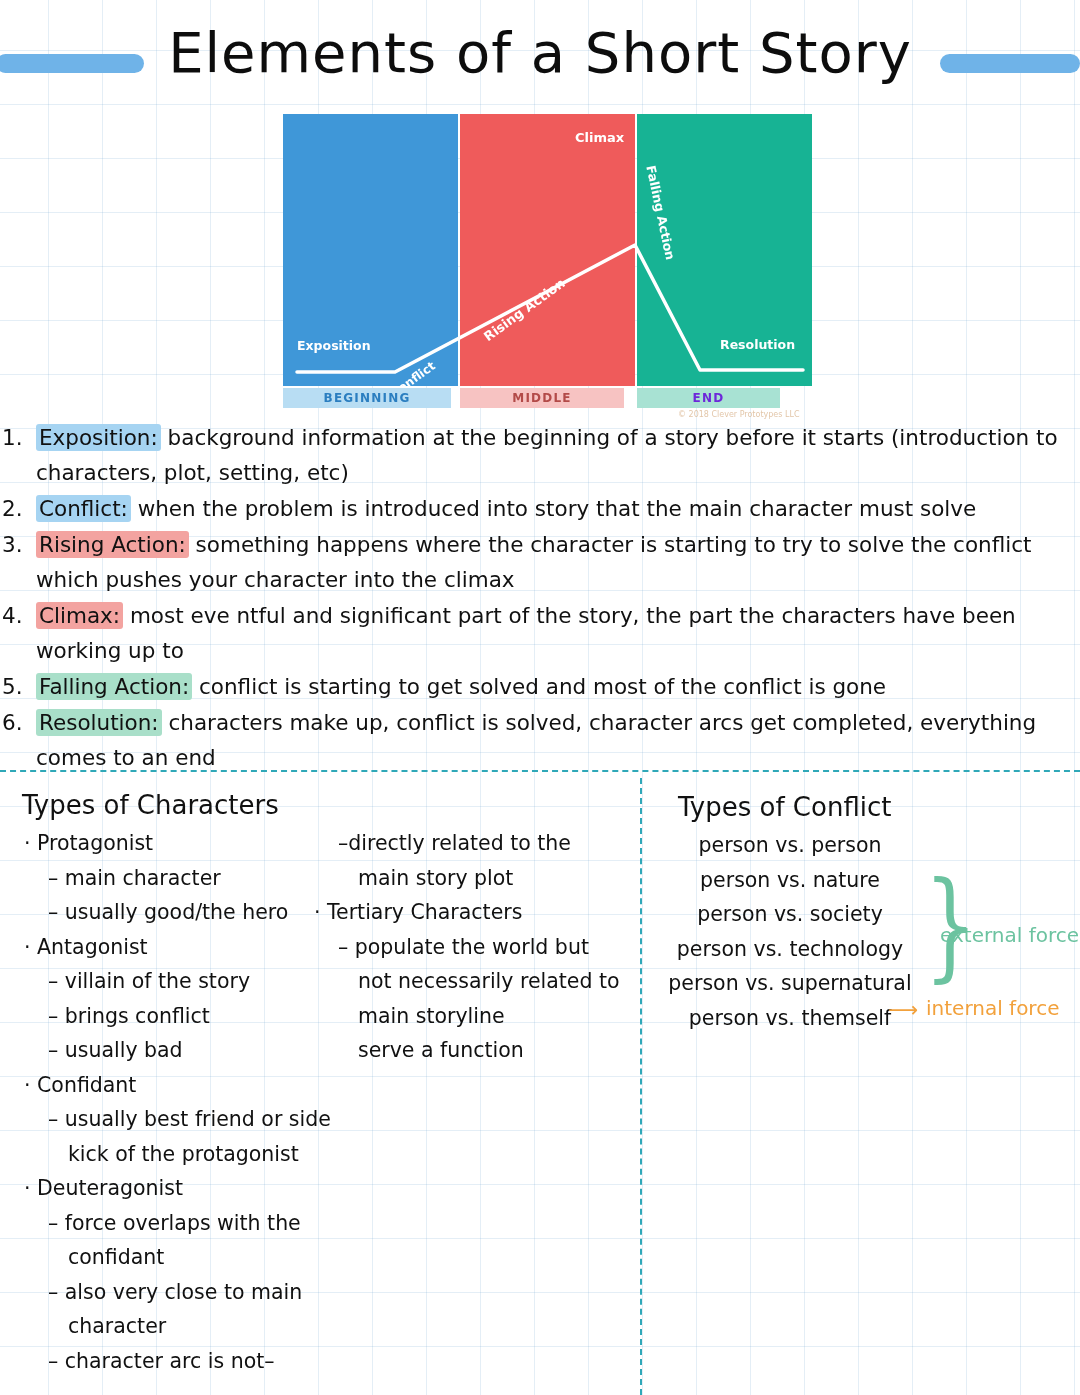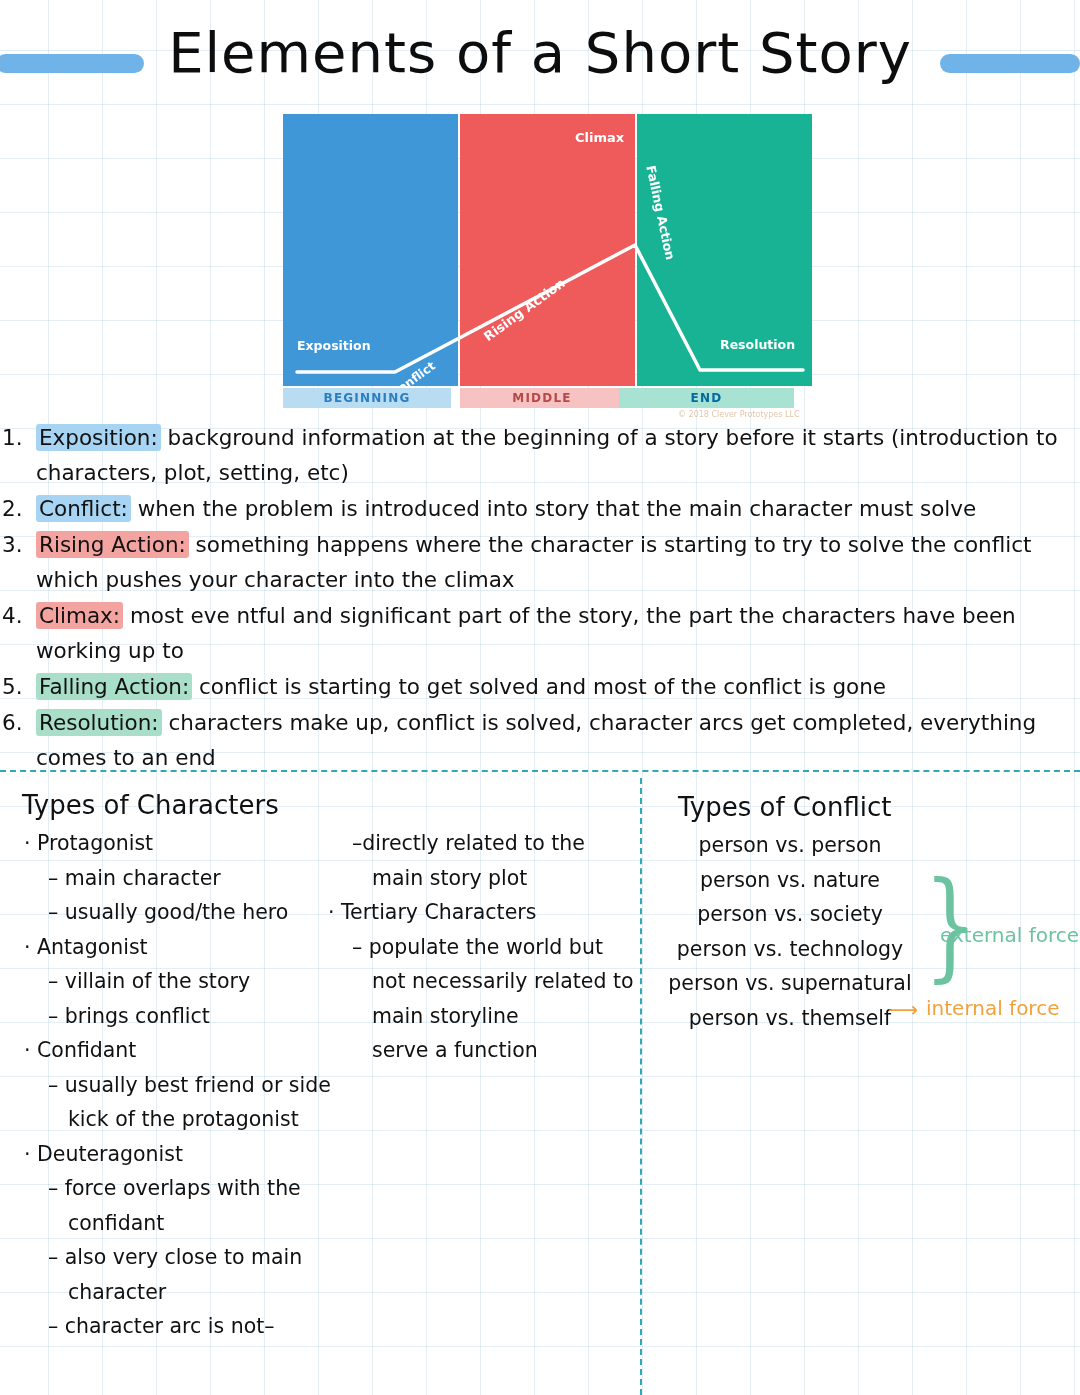--- a/index.html
+++ b/index.html
@@ -83,21 +83,21 @@
     height: 20px;
     font-size: 12px;
     font-weight: 700;
     letter-spacing: 1.2px;
     display: flex;
     align-items: center;
     justify-content: center;
   }
   .fb-beg { left: 0;    width: 168px; background: #b8ddf3; color: #2b7ec0; }
   .fb-mid { left: 177px; width: 164px; background: #f7c3c2; color: #b34a48; }
-  .fb-end { left: 336px; width: 175px; background: #a8e2d3; color: #0369a1; }
+  .fb-end { left: 354px; width: 143px; background: #a8e2d3; color: #6d28d9; }
 
   .diagram svg { position: absolute; left: 0; top: 0; }
 
   .d-label {
     position: absolute;
     color: #ffffff;
     font-size: 12.5px;
     font-weight: 700;
     white-space: nowrap;
   }
@@ -176,21 +176,20 @@
     white-space: nowrap;
   }
   .chars {
     position: absolute;
     left: 22px;
     top: 790px;
     width: 604px;
   }
   .chars-cols {
     display: flex;
-    gap: 14px;
   }
   .col { width: 290px; }
   .line {
     font-size: 20.5px;
     line-height: 34.5px;
     color: #111;
     white-space: nowrap;
   }
   .lvl0 { padding-left: 2px; }
   .lvl1 { padding-left: 26px; }
@@ -319,20 +318,21 @@
   <div class="chars">
     <div class="sec-title">Types of Characters</div>
     <div class="chars-cols">
       <div class="col" id="chars-left">
           <div class="line lvl0">· Protagonist</div>
           <div class="line lvl1">– main character</div>
           <div class="line lvl1">– usually good/the hero</div>
           <div class="line lvl0">· Antagonist</div>
           <div class="line lvl1">– villain of the story</div>
           <div class="line lvl1">– brings conflict</div>
+          <div class="line lvl1">– usually bad</div>
           <div class="line lvl0">· Confidant</div>
           <div class="line lvl1">– usually best friend or side</div>
           <div class="line lvl2">kick of the protagonist</div>
           <div class="line lvl0">· Deuteragonist</div>
           <div class="line lvl1">– force overlaps with the</div>
           <div class="line lvl2">confidant</div>
           <div class="line lvl1">– also very close to main</div>
           <div class="line lvl2">character</div>
           <div class="line lvl1">– character arc is not–</div>
         </div>

